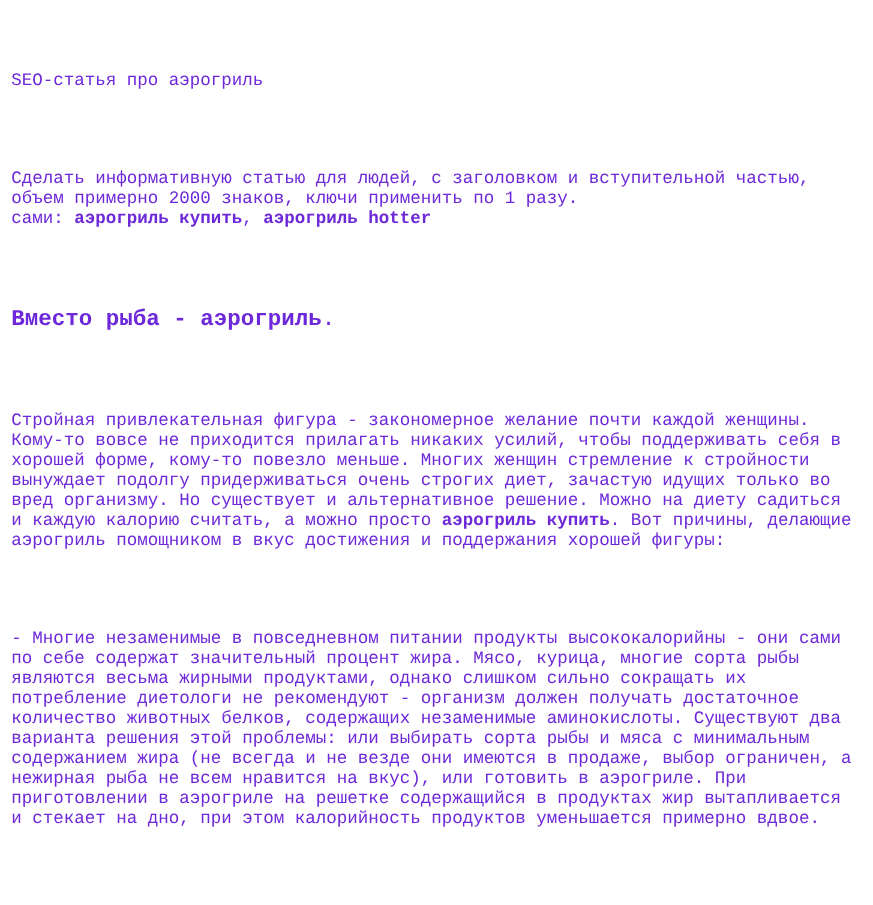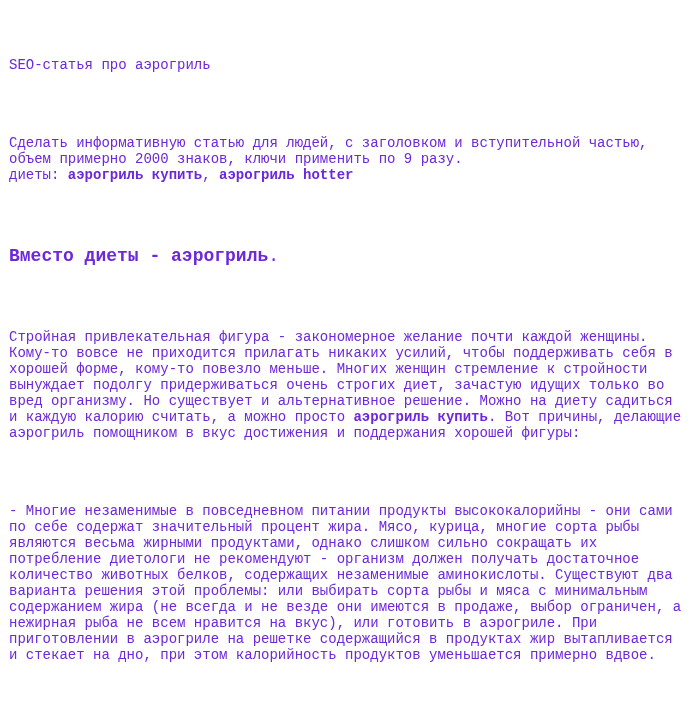--- a/index.html
+++ b/index.html
@@ -43,24 +43,24 @@
   }
 </style>
 </head>
 <body>
 
 <div class="doc">
 
   <div class="line-title">SEO-статья про аэрогриль</div>
 
   <div class="para keys"><span>Сделать информативную статью для людей, с заголовком и вступительной частью,
-объем примерно 2000 знаков, ключи применить по 9 разу.</span><span>
-</span><span>диеты: </span><b>аэрогриль купить</b><span>, </span><b>аэрогриль hotter</b></div>
+объем примерно 2000 знаков, ключи применить по 1 разу.</span><span>
+</span><span>сами: </span><b>аэрогриль купить</b><span>, </span><b>аэрогриль hotter</b></div>
 
-  <div class="heading"><b>Вместо диеты - аэрогриль</b><span>.</span></div>
+  <div class="heading"><b>Вместо рыба - аэрогриль</b><span>.</span></div>
 
   <div class="para"><span>Стройная привлекательная фигура - закономерное желание почти каждой женщины.
 Кому-то вовсе не приходится прилагать никаких усилий, чтобы поддерживать себя в
 хорошей форме, кому-то повезло меньше. Многих женщин стремление к стройности
 вынуждает подолгу придерживаться очень строгих диет, зачастую идущих только во
 вред организму. Но существует и альтернативное решение. Можно на диету садиться
 и каждую калорию считать, а можно просто </span><b>аэрогриль купить</b><span>. Вот причины, делающие
 аэрогриль помощником в вкус достижения и поддержания хорошей фигуры:</span></div>
 
   <div class="para">- Многие незаменимые в повседневном питании продукты высококалорийны - они сами

